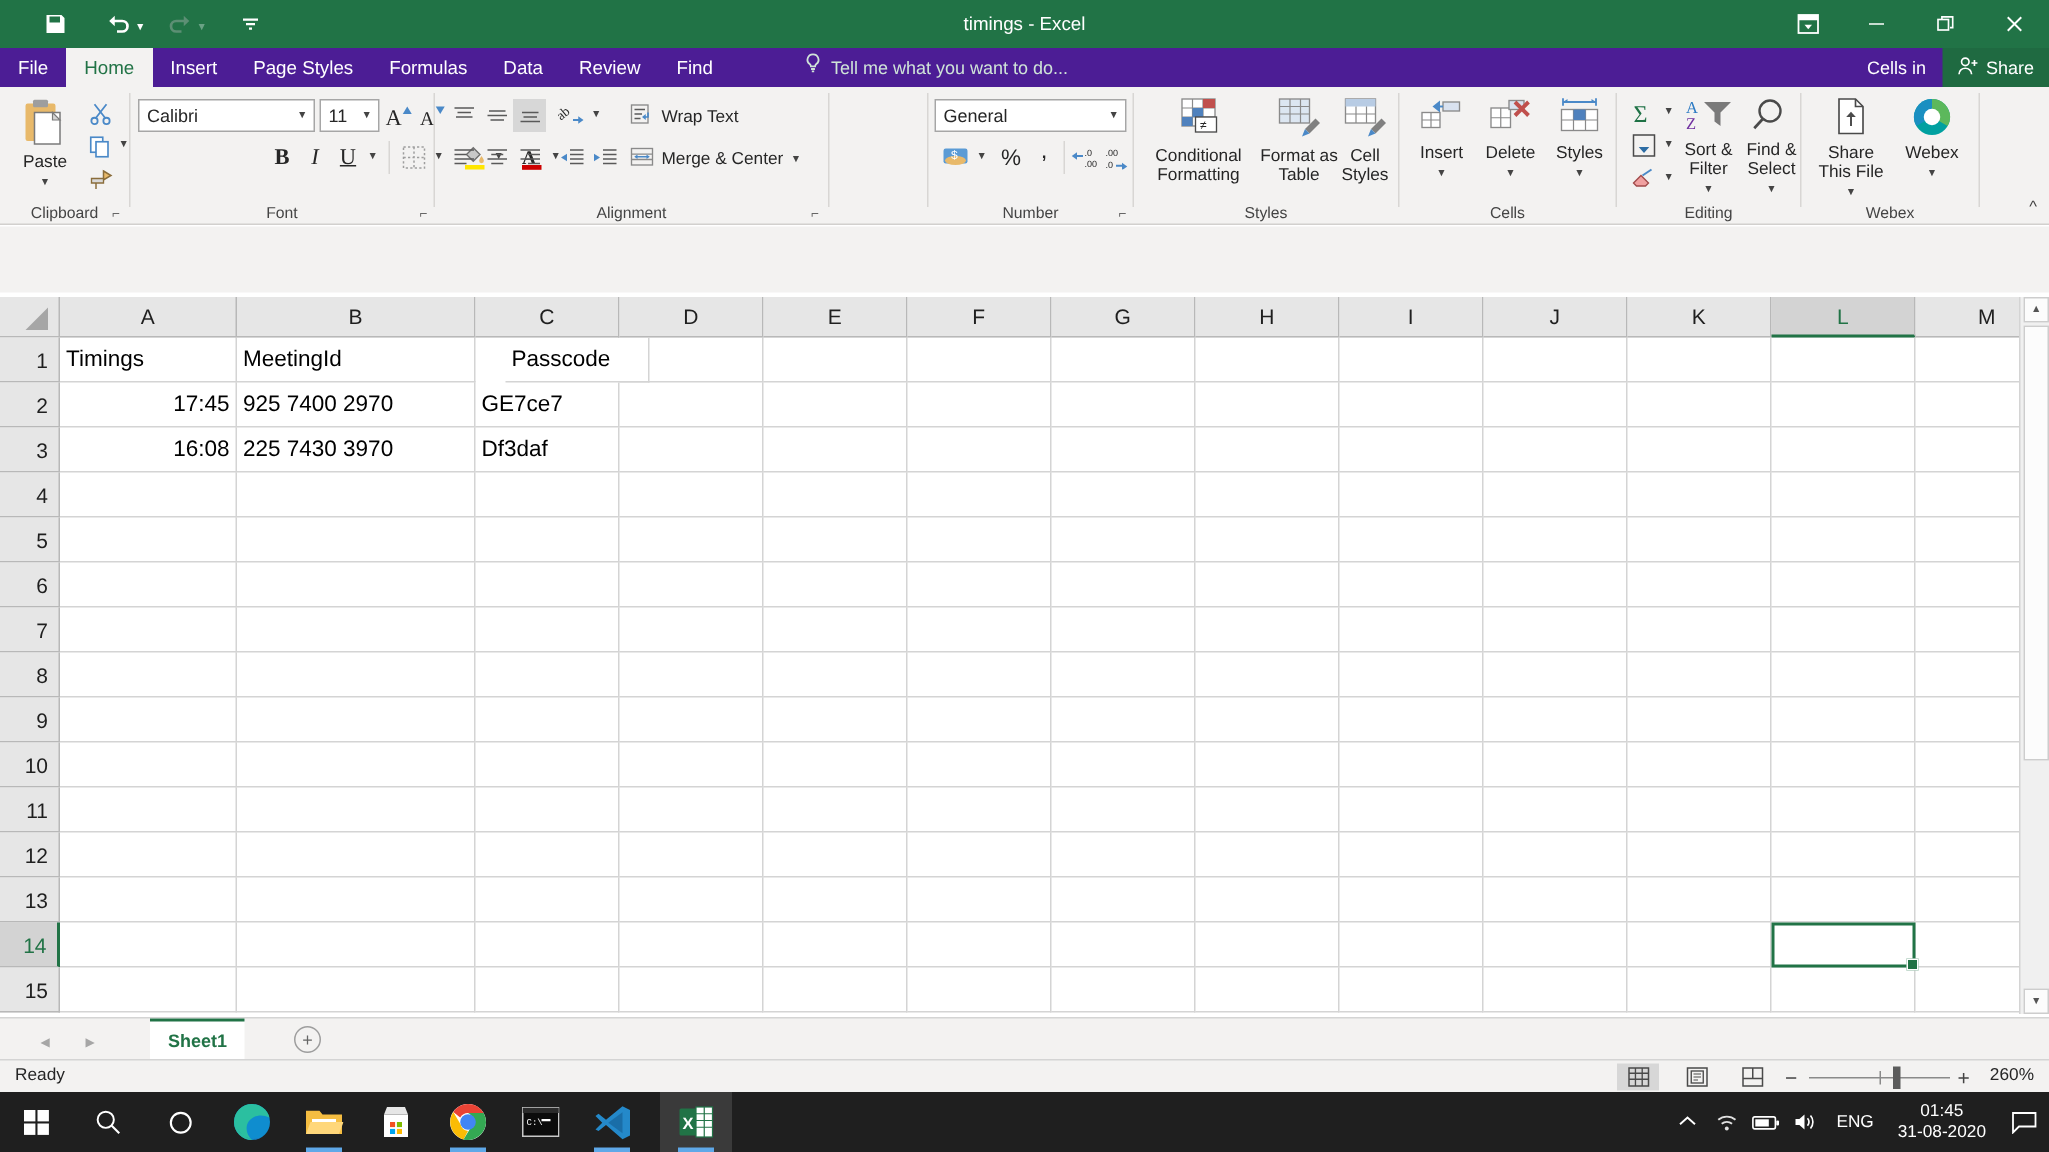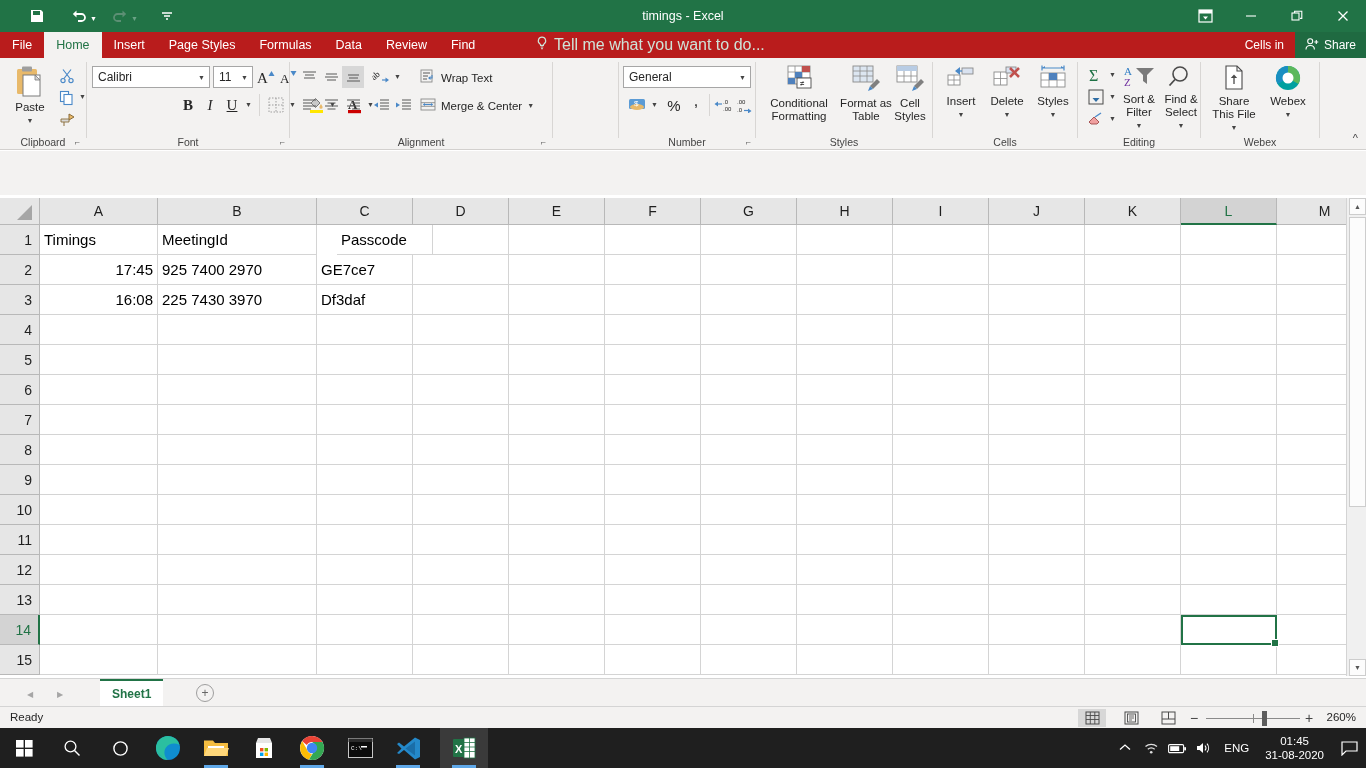--- a/index.html
+++ b/index.html
@@ -27,31 +27,31 @@
   .title-text {
     position: absolute; left: 0; top: 0; width: 1366px; height: 32px;
     line-height: 32px; text-align: center; font-size: 12.5px; color: #fff;
   }
   .win-btns { position: absolute; right: 0; top: 0; height: 32px; display: flex; }
   .win-btn { width: 46px; height: 32px; display: flex; align-items: center; justify-content: center; }
 
   
   .tabbar {
     position: absolute; left: 0; top: 32px; width: 1366px; height: 26px;
-    background: #b91c1c;
+    background: #4c1d95;
   }
   .tabs { position: absolute; left: 0; top: 0; display: flex; height: 26px; }
   .tab {
     height: 26px; line-height: 26px; padding: 0 12px; font-size: 12.5px; color: #fff;
     white-space: nowrap;
   }
   .tab.active { background: #f3f2f1; color: #217346; font-weight: normal; }
   .tellme {
     position: absolute; left: 536px; top: 0; height: 26px; line-height: 26px;
-    font-size: 16px; color: #cfe3d8; display: flex; align-items: center; gap: 6px;
+    font-size: 12px; color: #cfe3d8; display: flex; align-items: center; gap: 6px;
   }
   .signin {
     position: absolute; right: 76px; top: 0; height: 26px; line-height: 26px;
     font-size: 12px; color: #fff; padding: 0 6px;
   }
   .sharebtn {
     position: absolute; right: 0; top: 0; height: 26px; padding: 0 10px;
     display: flex; align-items: center; gap: 5px; font-size: 12px; color: #fff;
     background: #1f6a41;
   }

